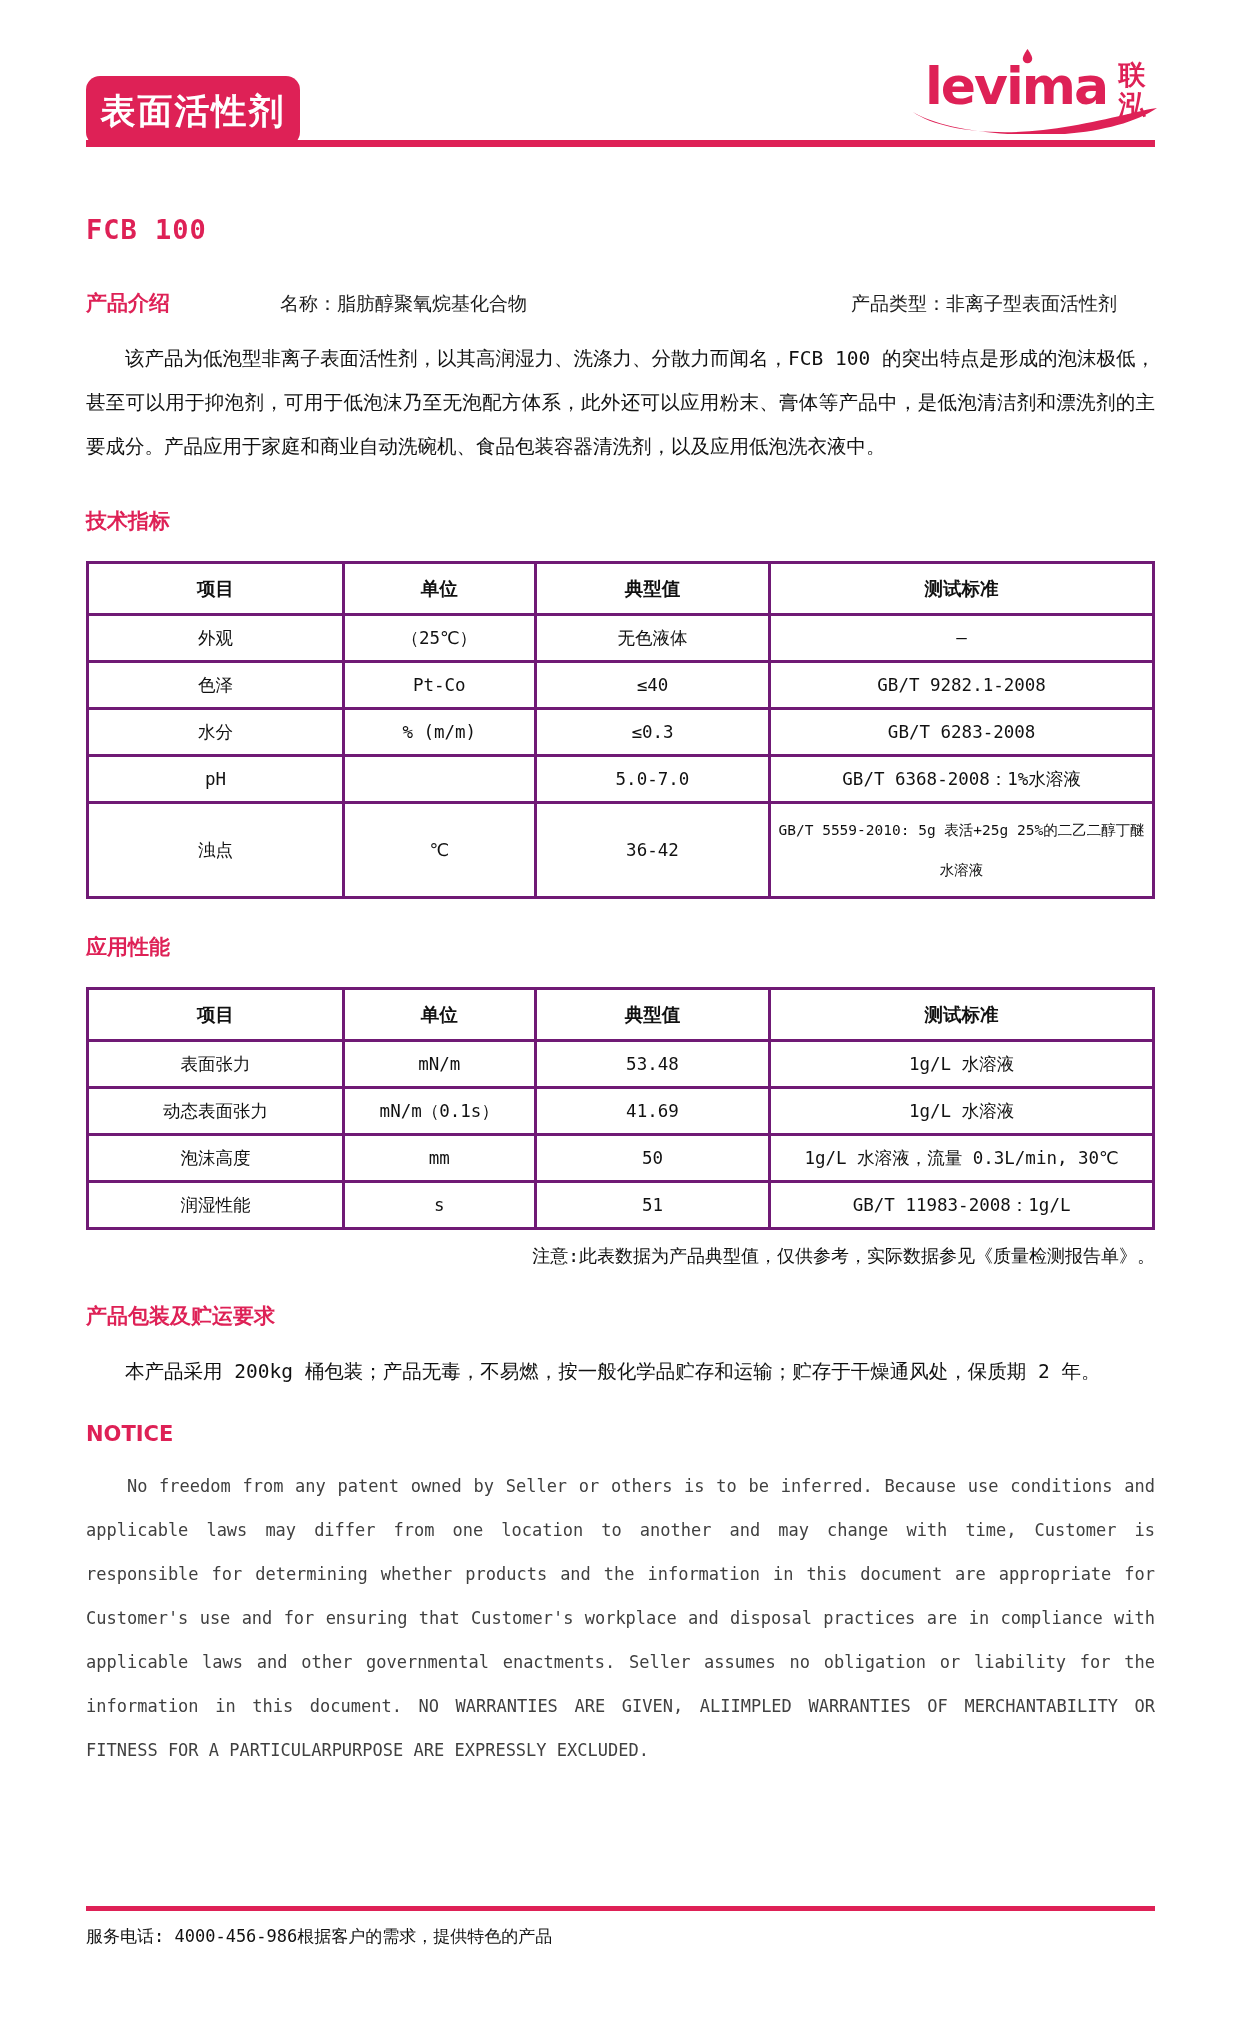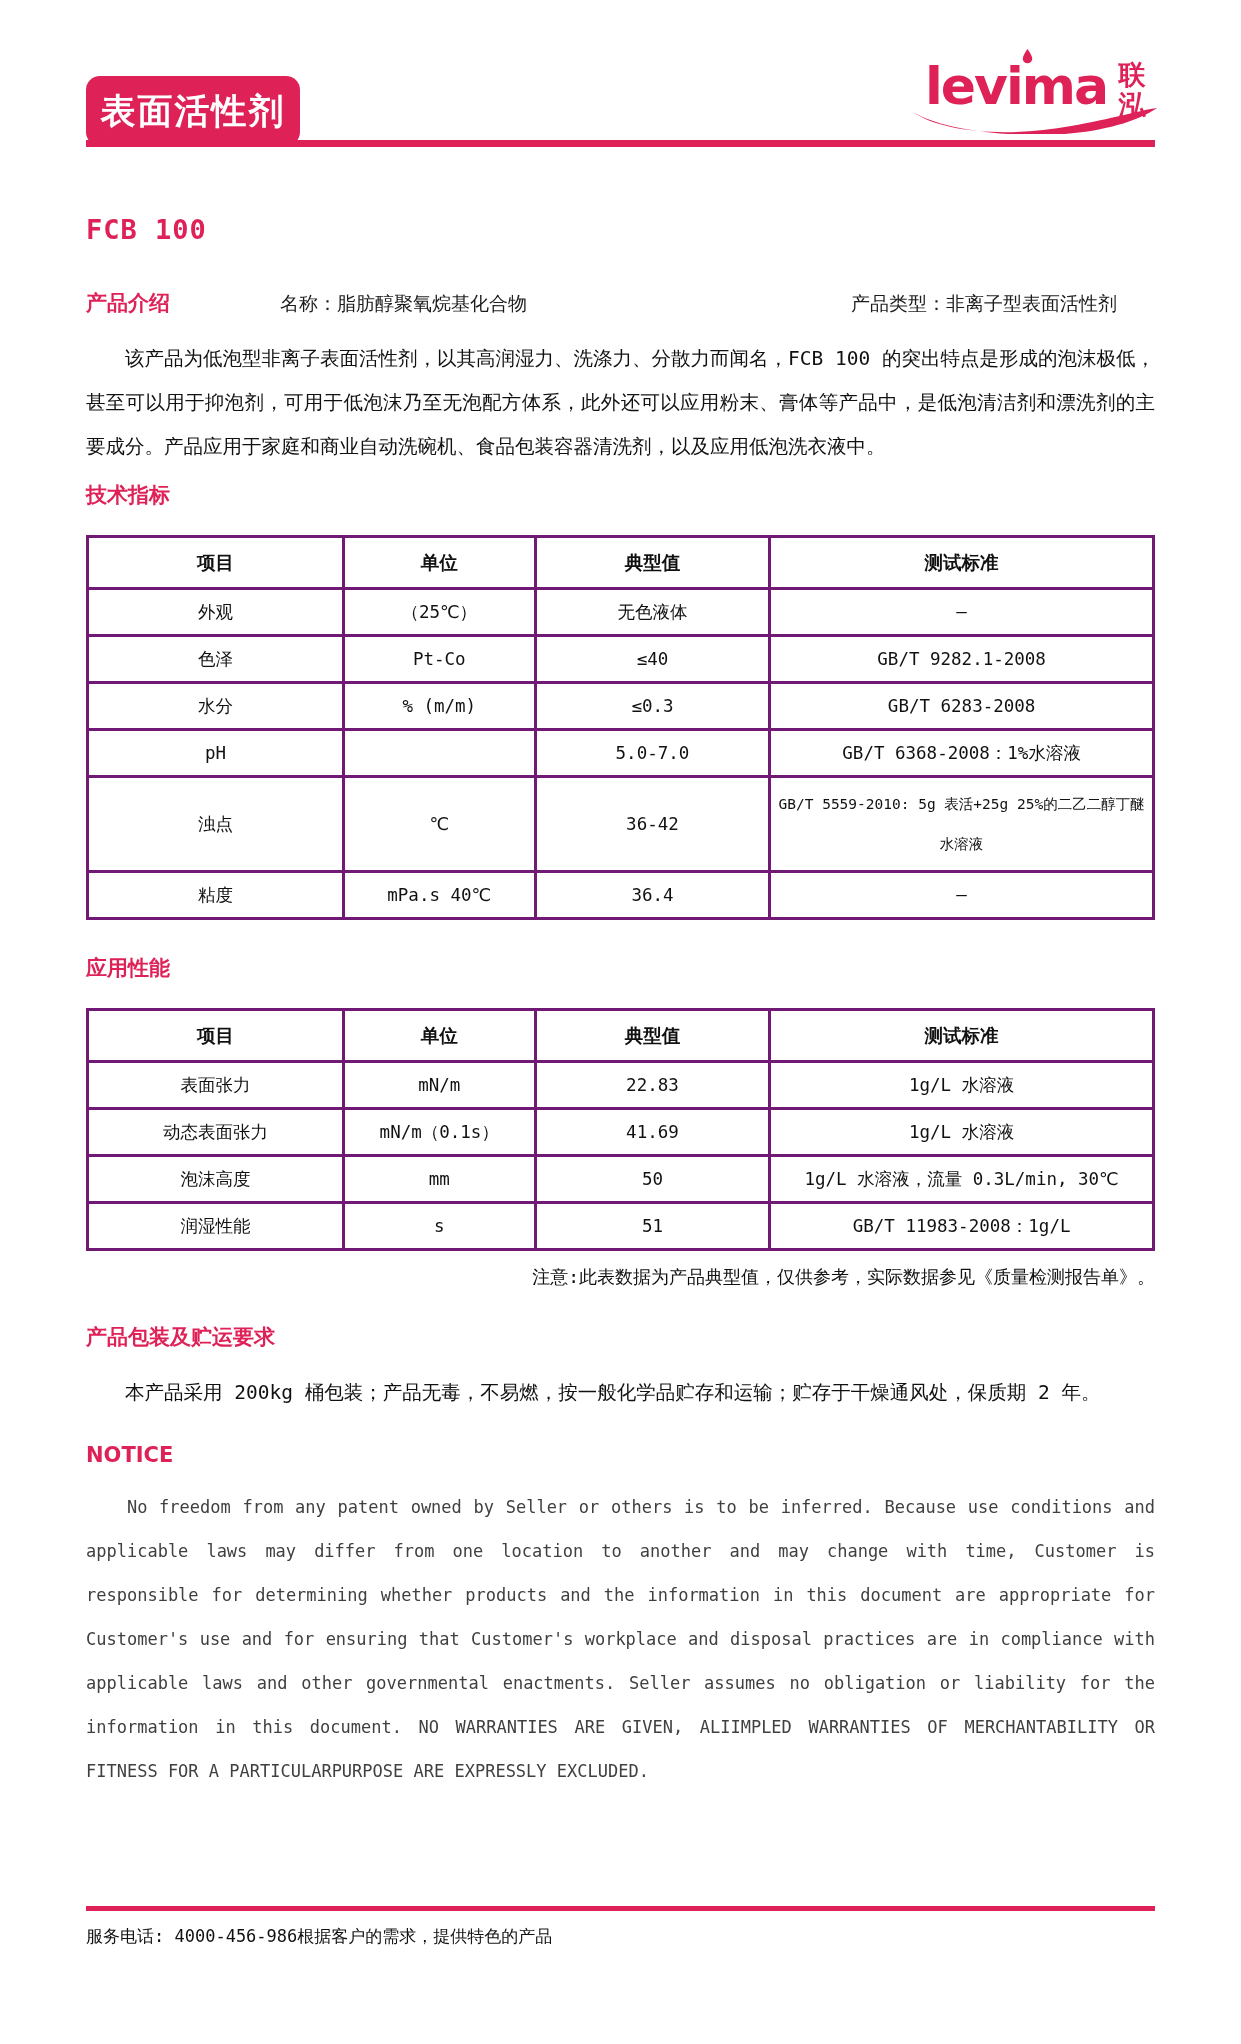--- a/index.html
+++ b/index.html
@@ -45,21 +45,21 @@
   .intro-label { font-size:19px; }
   .intro-name { margin-left:110px; }
   .intro-type { margin-left:auto; margin-right:38px; }
 
   .para {
     margin-top:20px; font-size:19.5px; line-height:44px;
     text-align:justify; text-indent:2em; color:#111;
   }
 
   
-  .tbl-heading { margin-top:12px; }
+  .tbl-heading { margin-top:38px; }
   table {
     width:100%; margin-top:26px; border-collapse:collapse;
     border:3px solid #9e1f63; table-layout:fixed;
   }
   th, td {
     border:3px solid #701a75; text-align:center; vertical-align:middle;
     font-size:17.5px; padding:10px 6px; color:#111; overflow:hidden;
   }
   th { font-weight:bold; font-size:18.5px; padding:12px 6px; font-family:"DejaVu Sans",sans-serif; }
   .col-item  { width:24%; }
@@ -166,26 +166,20 @@
         <td></td>
         <td>5.0-7.0</td>
         <td>GB/T 6368-2008：1%水溶液</td>
       </tr>
       <tr class="tall">
         <td>浊点</td>
         <td>℃</td>
         <td>36-42</td>
         <td class="cell-small">GB/T 5559-2010: 5g 表活+25g 25%的二乙二醇丁醚水溶液</td>
       </tr>
-      <tr>
-        <td>粘度</td>
-        <td>mPa.s 40℃</td>
-        <td>36.4</td>
-        <td>–</td>
-      </tr>
     </tbody>
   </table>
 
   <div class="section-heading tbl-heading mt-34">应用性能</div>
   <table>
     <colgroup>
         <col class="col-item">
         <col class="col-unit">
         <col class="col-value">
         <col class="col-std">
@@ -195,21 +189,21 @@
         <th>项目</th>
         <th>单位</th>
         <th>典型值</th>
         <th>测试标准</th>
       </tr>
     </thead>
     <tbody>
       <tr>
         <td>表面张力</td>
         <td>mN/m</td>
-        <td>22.83</td>
+        <td>53.48</td>
         <td>1g/L 水溶液</td>
       </tr>
       <tr>
         <td>动态表面张力</td>
         <td>mN/m（0.1s）</td>
         <td>41.69</td>
         <td>1g/L 水溶液</td>
       </tr>
       <tr>
         <td>泡沫高度</td>

